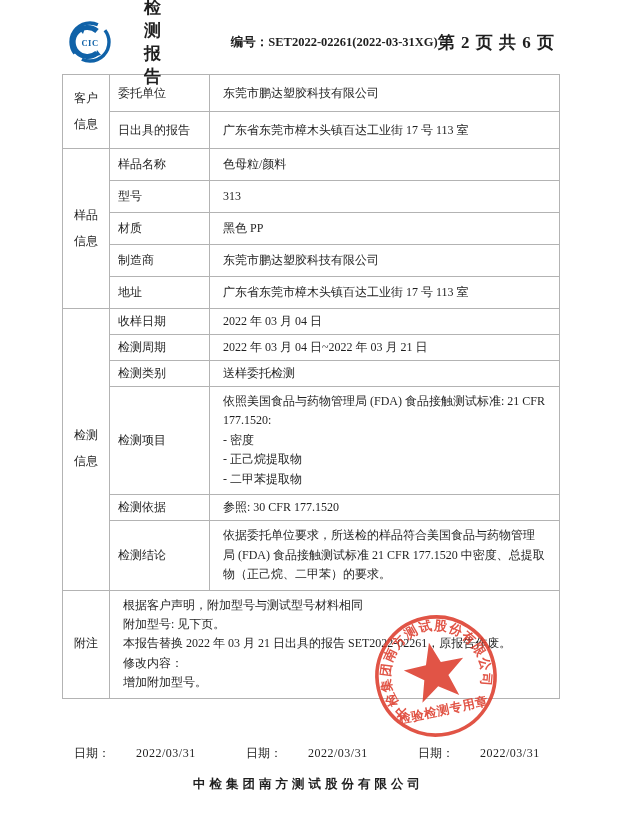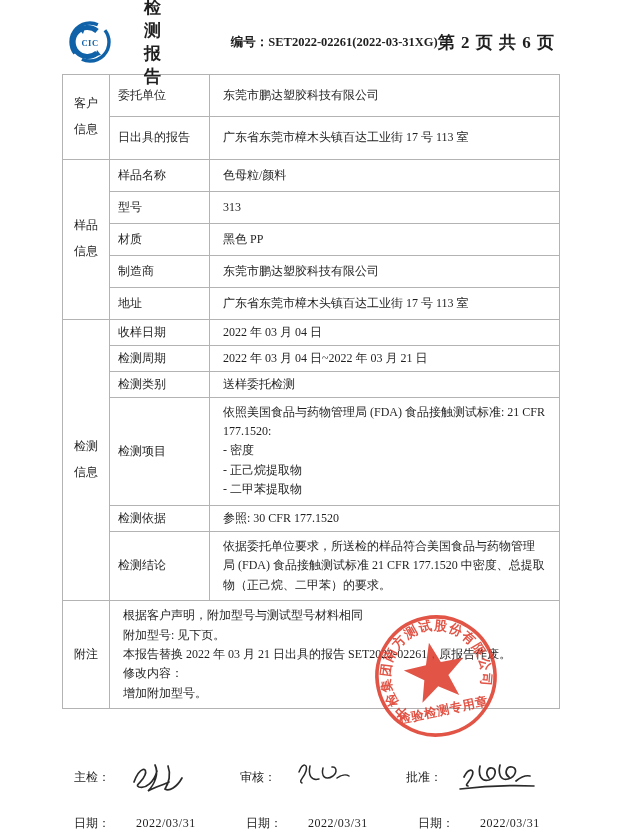--- a/index.html
+++ b/index.html
@@ -15,21 +15,21 @@
   .header { display:flex; align-items:center; margin:18px 62px 0 62px; height:48px; }
   .logo { width:56px; height:48px; flex:0 0 auto; }
   .hdr-title { font-weight:bold; font-size:17px; margin-left:26px; letter-spacing:1px; }
   .hdr-no { font-weight:bold; font-size:12.5px; margin-left:64px; white-space:nowrap;text-align:right; }
   .hdr-page { font-weight:bold; font-size:17px; margin-left:auto; white-space:nowrap; letter-spacing:1px; }
 
   
   table.report { border-collapse:collapse; margin:8px 0 0 62px; width:497px; table-layout:fixed; }
   table.report td { border:1px solid #b3b3b3; vertical-align:middle; }
   col.c1 { width:47px; } col.c2 { width:100px; } col.c3 { width:350px; }
-  td.sec { text-align:center; line-height:2.15; font-size:12px; padding:16px 10px; }
+  td.sec { text-align:center; line-height:2.15; font-size:12px; padding:8px 10px; }
   td.lbl { padding:2px 8px; }
   td.val { padding:3px 13px; }
   td.val-multi { line-height:1.62; padding:5px 13px; }
   tr.h37{height:37px} tr.h32{height:32px} tr.h26{height:26px} tr.h92{height:92px} tr.h56{height:56px} tr.h90{height:92px}
   .note-line { line-height:1.62; }
 
   
   .sig-block { margin:46px 62px 0 62px; width:497px; }
   .sig-row { display:grid; grid-template-columns:166px 166px 165px; align-items:center; height:44px; }
   .sig-cell { display:flex; align-items:center; padding-left:12px; }
@@ -156,41 +156,20 @@
     </defs>
     <circle cx="64" cy="64" r="59" fill="none" stroke-width="3.6" stroke="#dd3b2b"></circle>
     <path d="M64,30 L71.6,51.4 L94.3,51.9 L76.3,65.7 L82.8,87.4 L64,74.5 L45.2,87.4 L51.7,65.7 L33.7,51.9 L56.4,51.4 Z" fill="#dd3b2b"></path>
     <text font-size="13" font-weight="bold" letter-spacing="1.2" fill="#dd3b2b">
       <textPath href="#arcpath" startOffset="2">中检集团南方测试股份有限公司</textPath>
     </text>
     <text x="64" y="103" text-anchor="middle" font-size="12.5" font-weight="bold" letter-spacing="0.5" fill="#dd3b2b">检验检测专用章</text>
   </svg>
 
   <div class="sig-block">
-    <div class="sig-row">
-      <div class="sig-cell">
-        <span class="sig-label">主检：</span>
-        <svg class="sig-scribble" width="66" height="38" viewBox="0 0 66 38">
-          <path d="M10,24 C16,8 24,9 21,17 C18,25 10,27 15,29 C22,31 30,24 33,13 M31,7 C35,15 31,26 24,33 C31,29 39,27 45,24 M44,8 C47,16 45,25 41,31 C45,34 53,29 58,20" fill="none" stroke="#2a2a2a" stroke-width="1.7" stroke-linecap="round"></path>
-        </svg>
-      </div>
-      <div class="sig-cell">
-        <span class="sig-label">审核：</span>
-        <svg class="sig-scribble" width="62" height="38" viewBox="0 0 62 38">
-          <path d="M9,14 C13,4 18,6 16,13 C14,20 8,23 12,25 M20,8 C18,17 21,23 29,21 M33,10 C31,18 35,23 43,18 C48,14 46,8 42,9 M47,20 C51,17 56,16 59,18" fill="none" stroke="#2a2a2a" stroke-width="1.5" stroke-linecap="round"></path>
-        </svg>
-      </div>
-      <div class="sig-cell sig-approver">
-        <span class="sig-label">批准：</span>
-        <svg class="sig-scribble" width="80" height="40" viewBox="0 0 80 40">
-          <path d="M8,20 C13,10 19,12 16,19 C13,26 8,28 12,29 M24,9 C22,18 25,25 33,23 C40,21 41,12 36,11 C31,10 29,17 33,21 M44,8 C42,16 44,24 52,22 C60,20 62,11 56,10 C50,9 48,17 53,20 M60,24 C65,20 70,18 74,19" fill="none" stroke="#2a2a2a" stroke-width="1.7" stroke-linecap="round"></path>
-          <path d="M4,32 C28,29 55,28 78,29" fill="none" stroke="#2a2a2a" stroke-width="1.6" stroke-linecap="round"></path>
-        </svg>
-      </div>
-    </div>
     <div class="date-row">
       <div class="date-cell">
         <span>日期：</span>
         <span class="date-val">2022/03/31</span>
       </div>
       <div class="date-cell">
         <span>日期：</span>
         <span class="date-val">2022/03/31</span>
       </div>
       <div class="date-cell">

